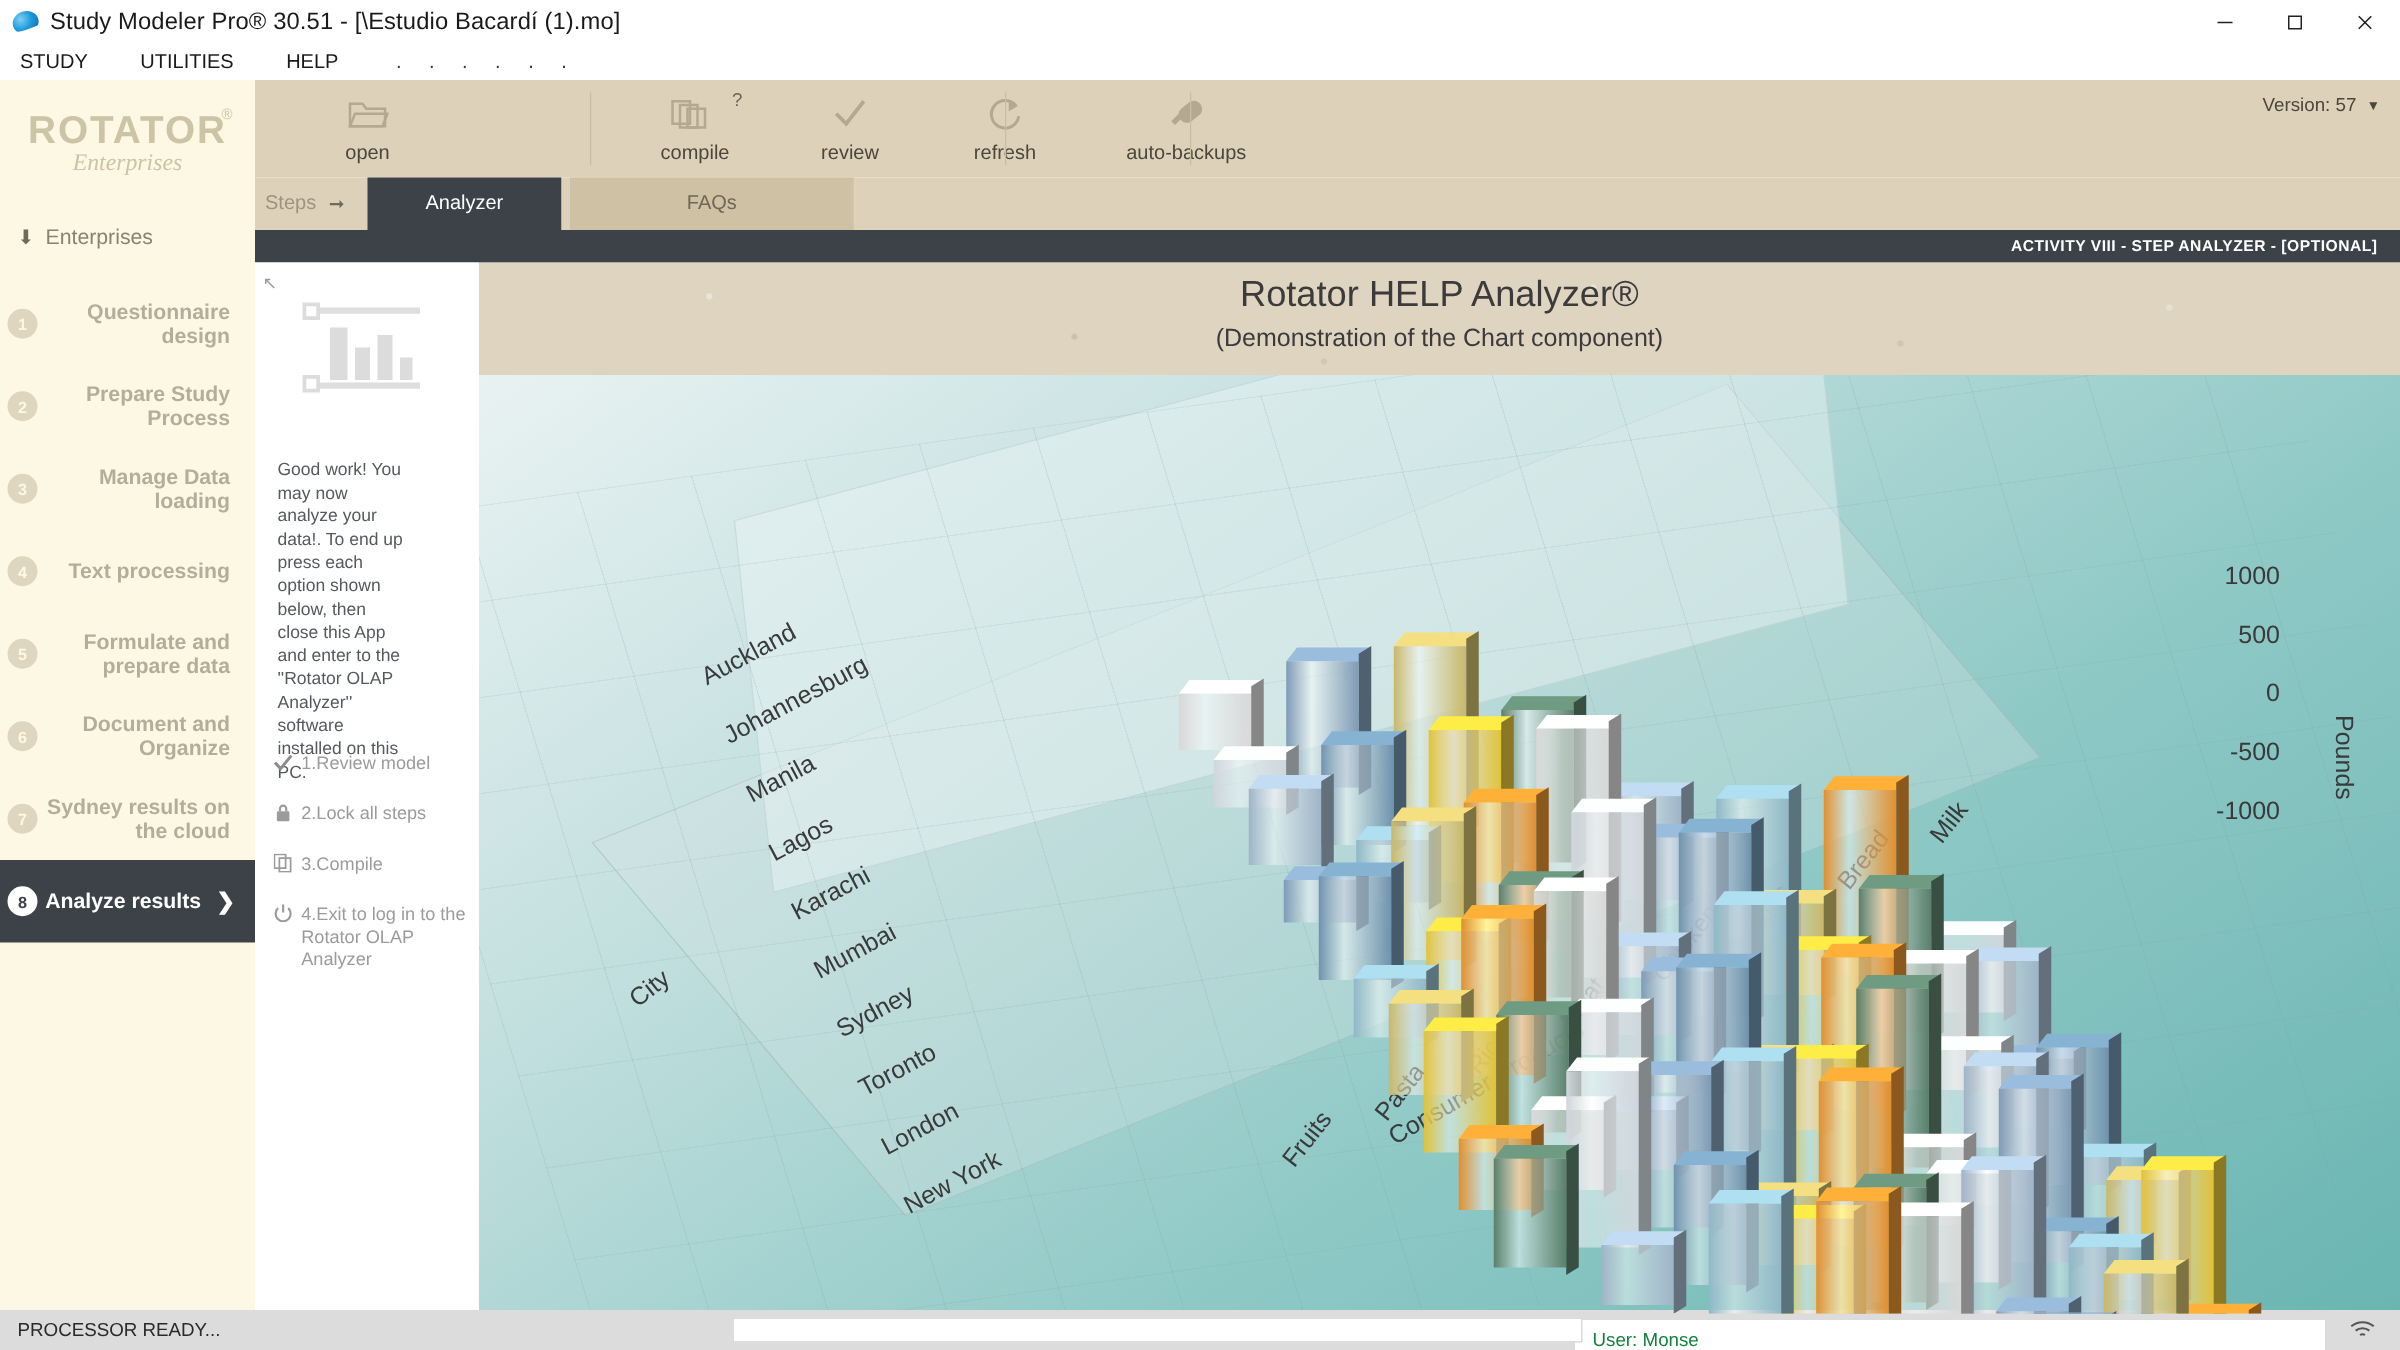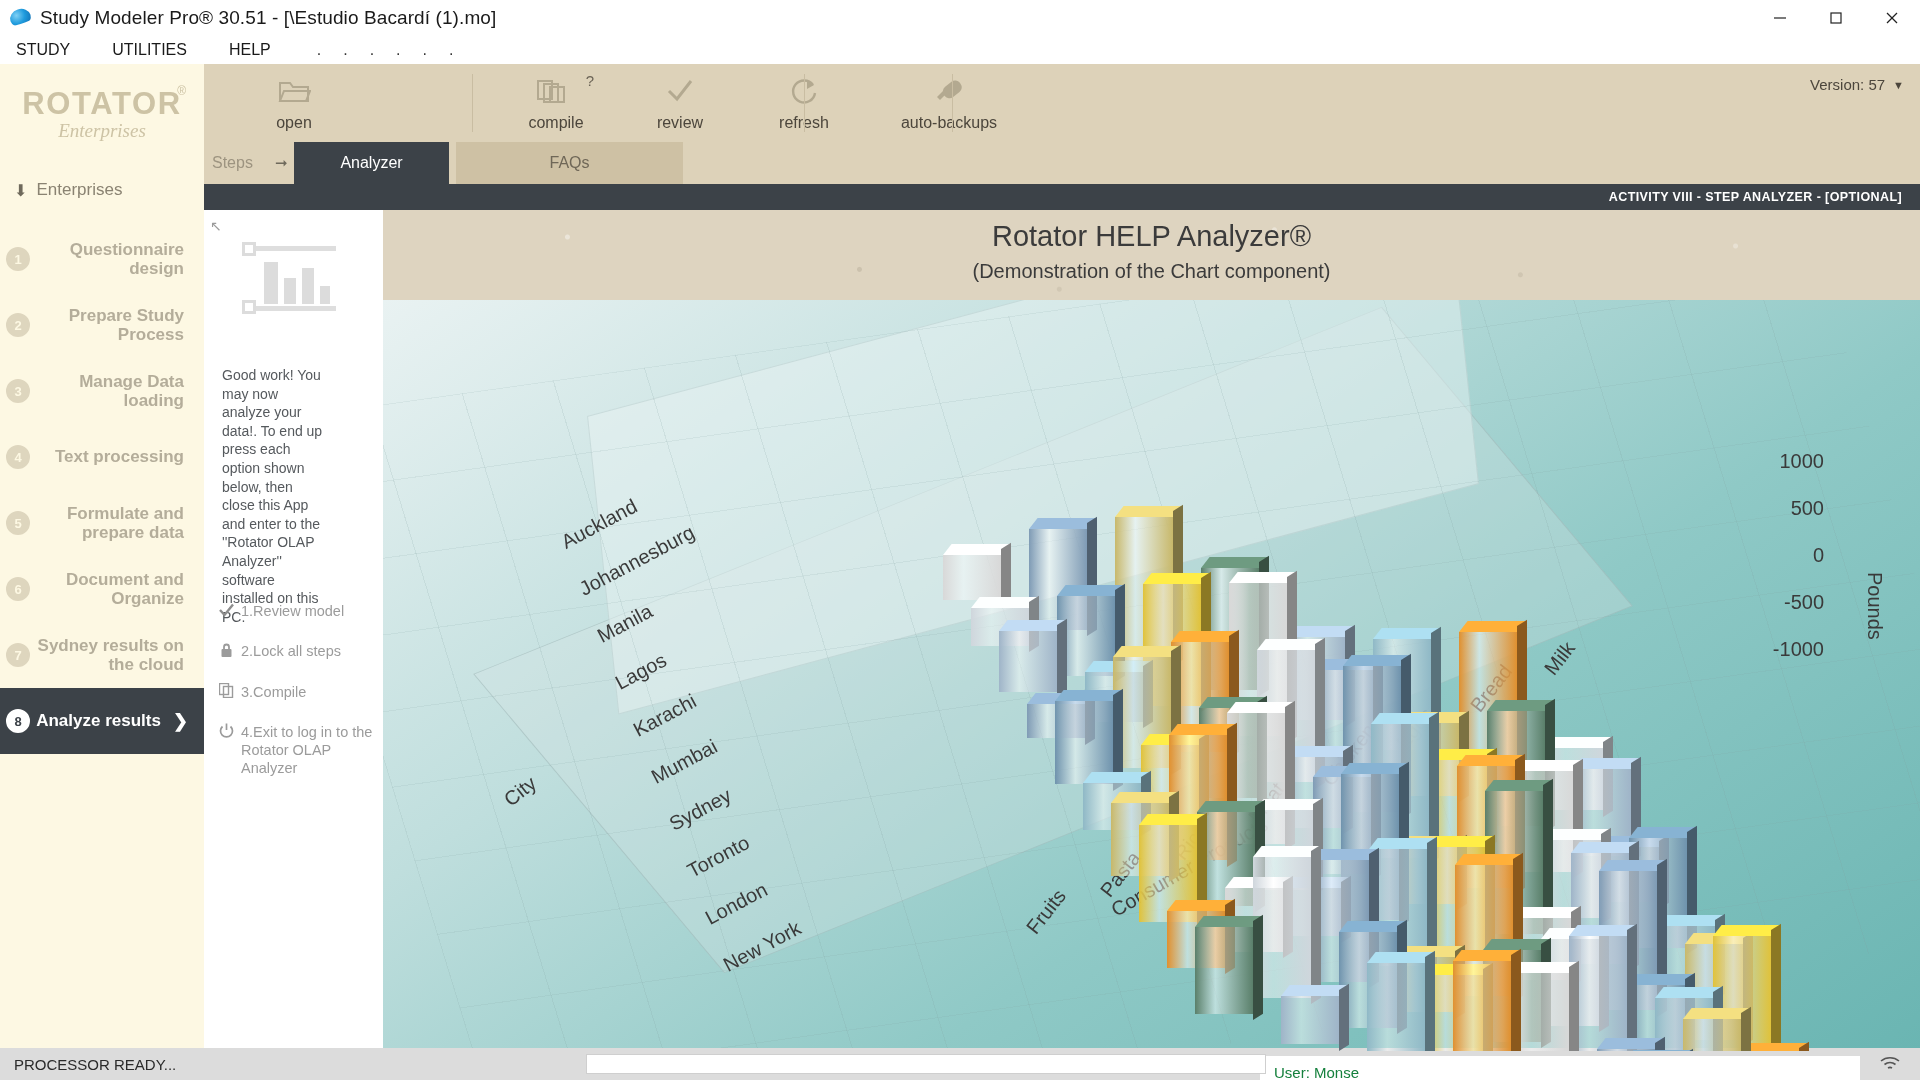--- a/index.html
+++ b/index.html
@@ -108,21 +108,21 @@
   }
   .version .caret { font-size:11px; }
 
   
   .tabs-row {
     position:absolute; left:204px; top:142px; width:1716px; height:42px;
     background:#ddd2b9;
   }
   .steps-box {
     position:absolute; left:0; top:0; width:90px; height:42px;
-    display:flex; align-items:center; gap:22px; padding-left:8px;
+    display:flex; align-items:center; gap:10px; padding-left:8px;
     color:#9d9480; font-size:16px;
   }
   .steps-arrow { color:#6f6a5c; font-size:15px; }
   .tab {
     position:absolute; top:0; height:42px; display:flex; align-items:center;
     justify-content:center; font-size:16px;
   }
   .tab.analyzer {
     left:90px; width:155px; background:#3c4248; color:#ffffff;
   }

